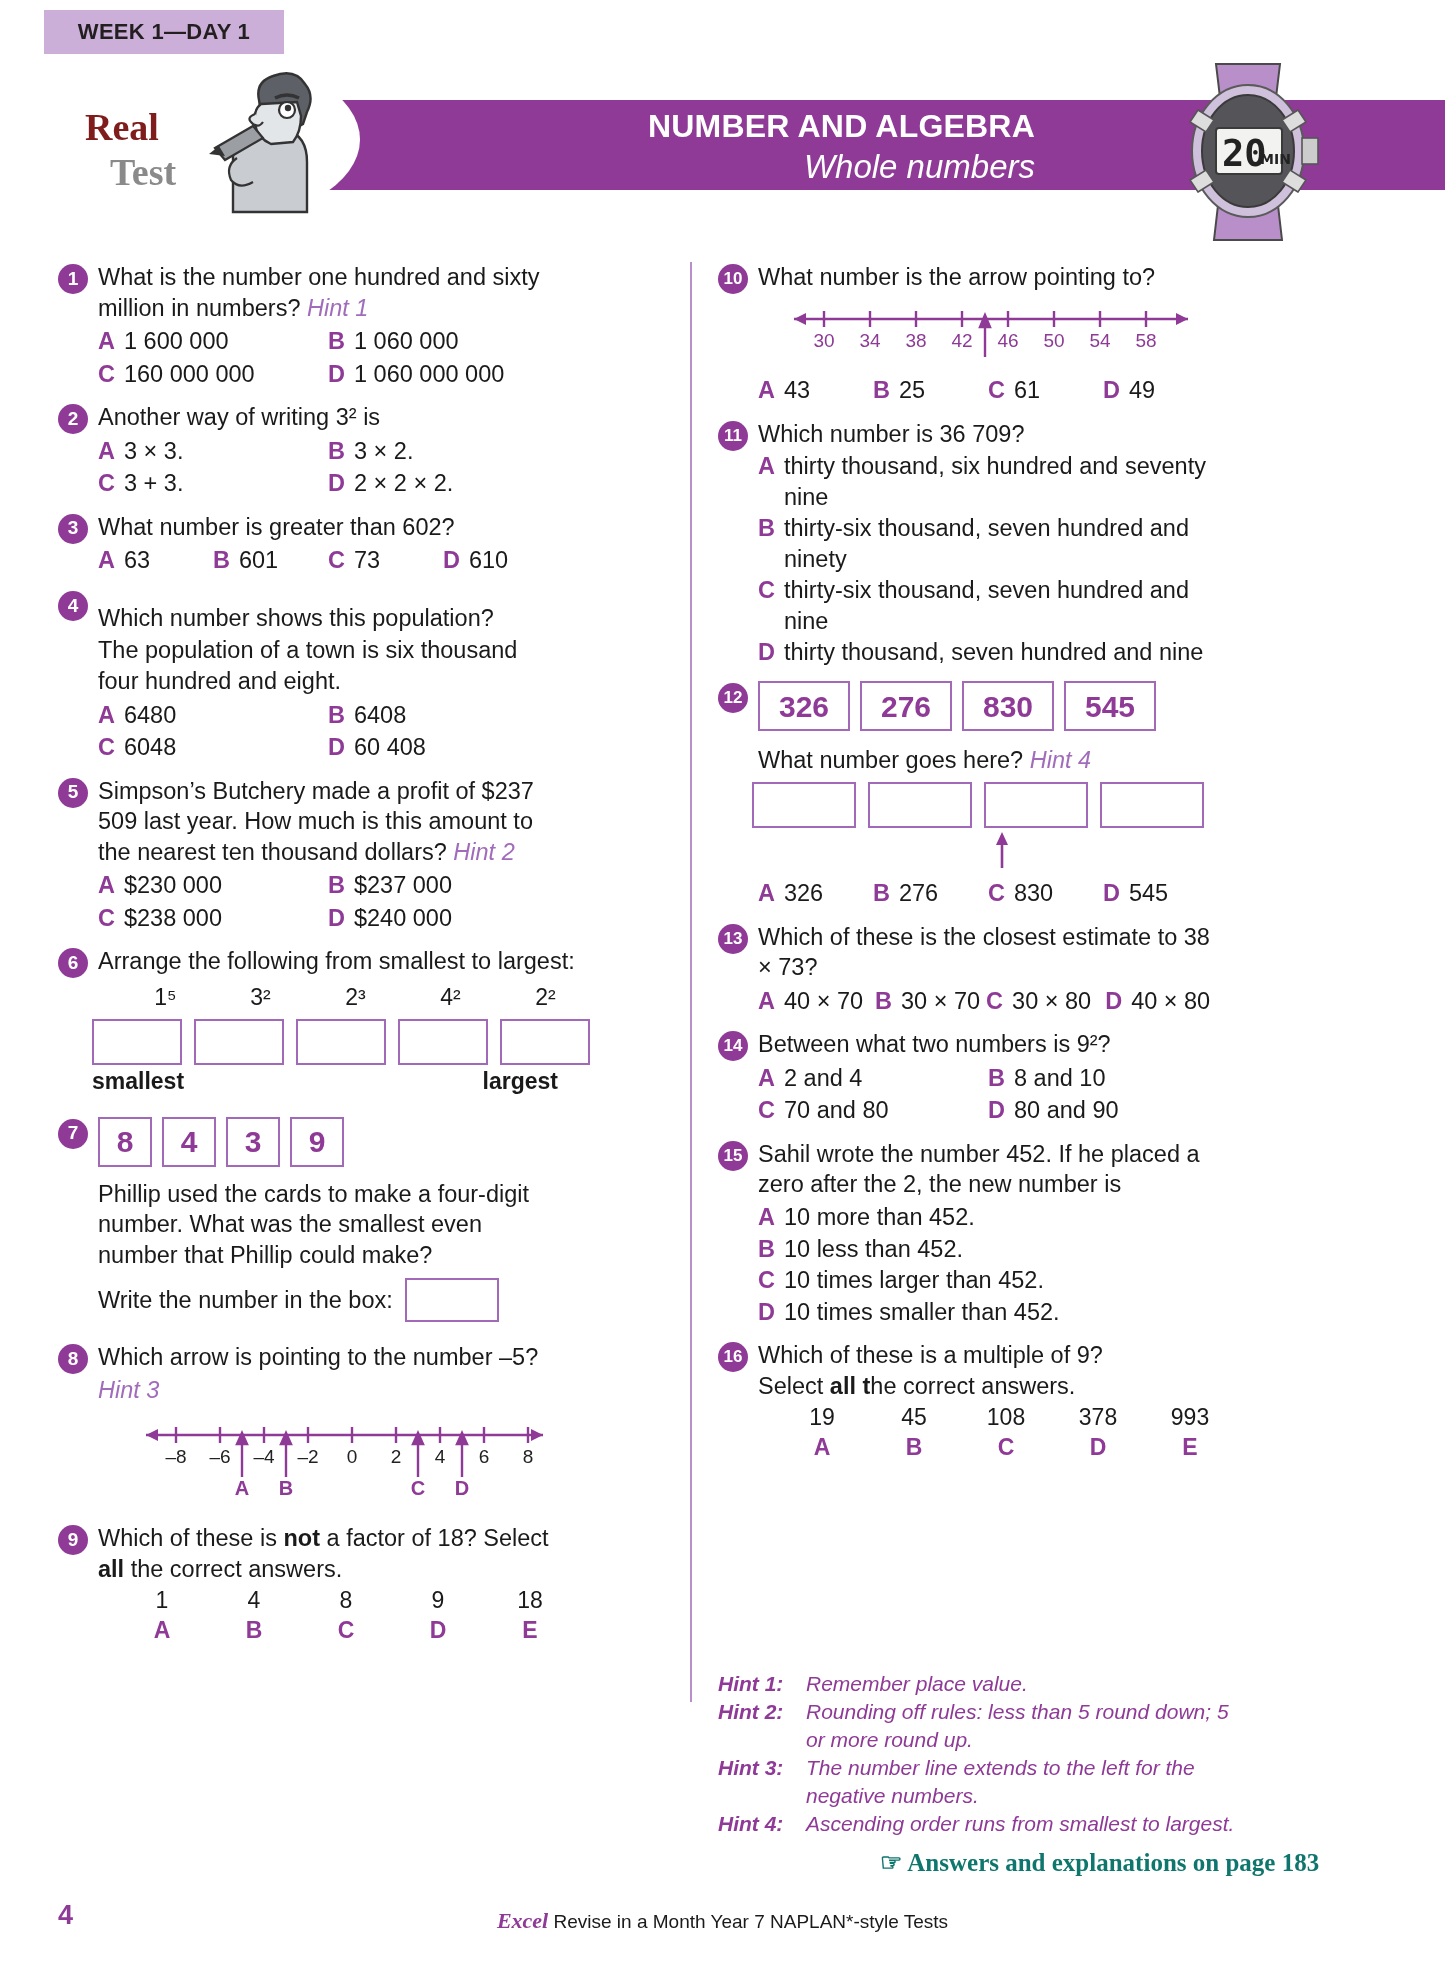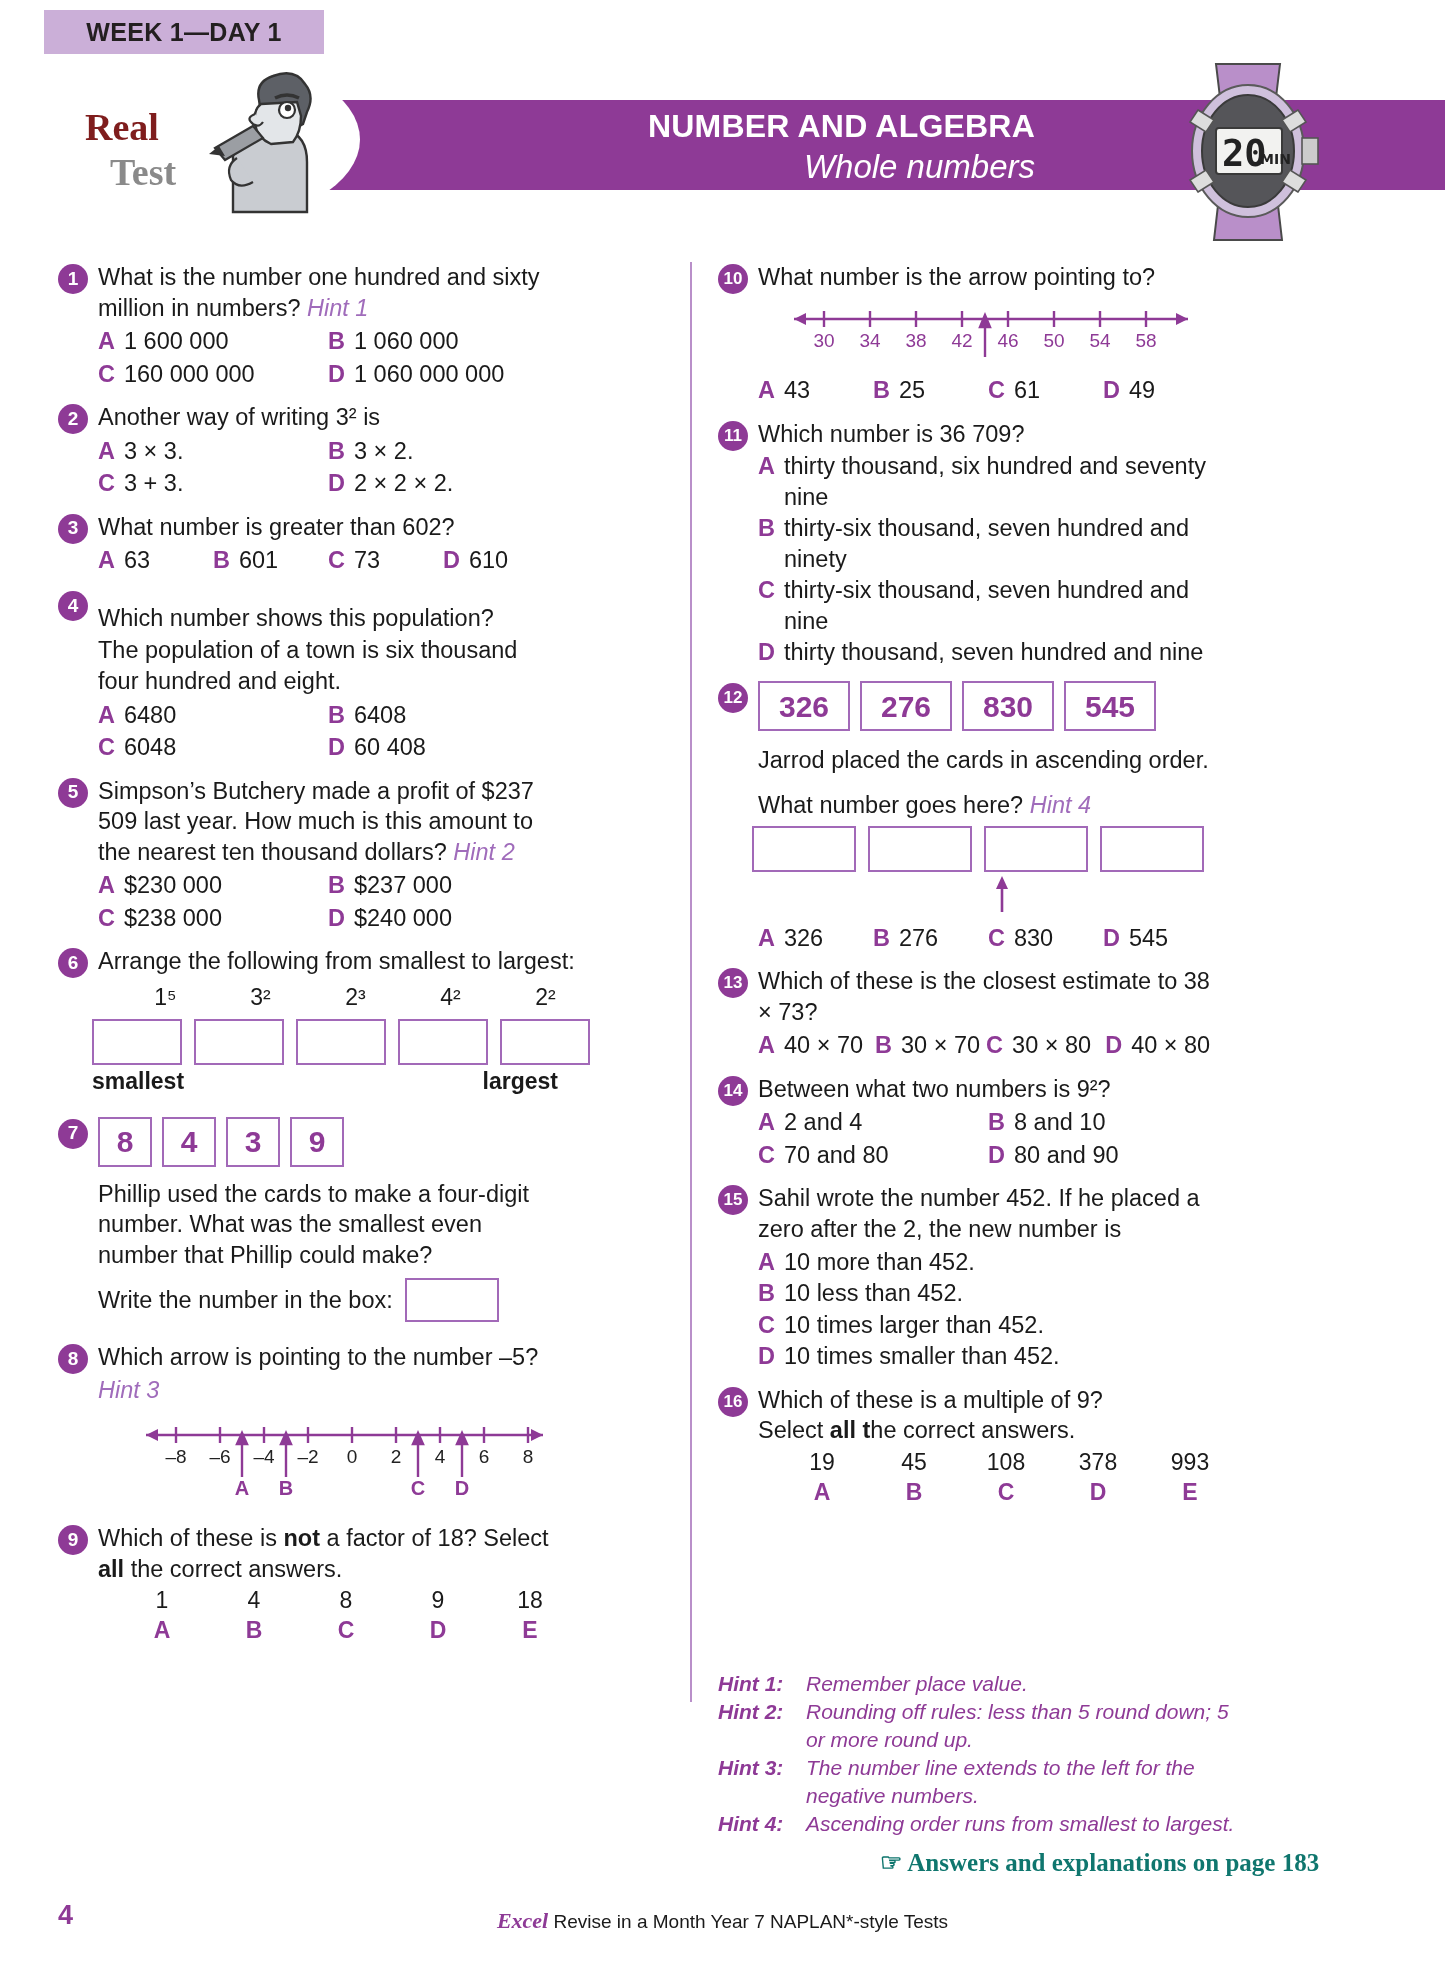--- a/index.html
+++ b/index.html
@@ -3,23 +3,23 @@
 <meta charset="utf-8">
 <style>
   html,body{margin:0;padding:0;}
   body{
     width:1445px;height:1982px;background:#ffffff;
     font-family:"Liberation Sans",sans-serif;
     color:#1a1a1a;position:relative;overflow:hidden;
   }
   
   .week-tab{
-    position:absolute;left:44px;top:10px;width:280px;height:44px;
+    position:absolute;left:44px;top:10px;width:240px;height:44px;
     background:#cbafd8;display:flex;align-items:center;justify-content:center;
-    font-weight:bold;font-size:25px;letter-spacing:.3px;color:#231f20;
+    font-weight:bold;font-size:22px;letter-spacing:.3px;color:#231f20;
   }
   .banner{
     position:absolute;left:170px;top:100px;right:0;height:90px;background:#8e3a96;
   }
   .banner-title{
     position:absolute;right:410px;top:108px;text-align:right;
     color:#fff;font-size:32px;font-weight:bold;letter-spacing:.2px;
   }
   .banner-sub{
     position:absolute;right:410px;top:148px;text-align:right;
@@ -471,21 +471,20 @@
 
   <div class="q">
     <div class="qnum wide">12</div>
     <div class="qbody">
       <div class="cards">
         <div class="card card-wide">326</div>
         <div class="card card-wide">276</div>
         <div class="card card-wide">830</div>
         <div class="card card-wide">545</div>
       </div>
-      <p class="qtext" style="margin-top:14px">Jarrod placed the cards in ascending order.</p>
       <p class="qtext" style="margin-top:14px"><span>What number goes here?</span> <span class="hintref">Hint 4</span></p>
       <div class="boxrow" style="margin-left:-6px">
         <div class="ansbox" style="width:100px"></div>
         <div class="ansbox" style="width:100px"></div>
         <div class="ansbox" style="width:100px"></div>
         <div class="ansbox" style="width:100px"></div>
       </div>
       <svg width="460" height="40" viewBox="0 0 460 40">
         <line x1="244" y1="38" x2="244" y2="8" stroke="#8e3a96" stroke-width="2.6"></line>
         <path d="M244 2 L238 15 L250 15 Z" fill="#8e3a96"></path>

